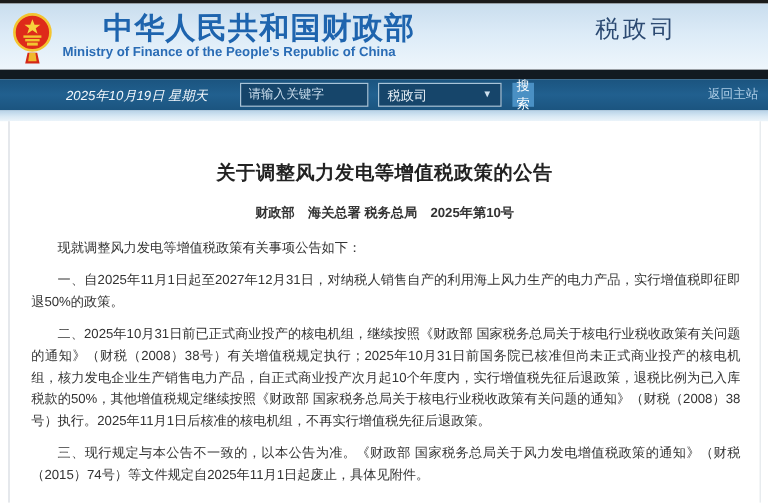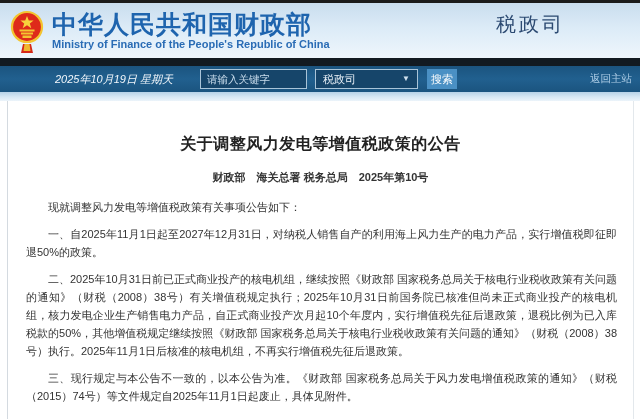--- a/index.html
+++ b/index.html
@@ -20,21 +20,21 @@
   
   .masthead {
     position: absolute; left: 0; top: 3px; width: 640px; height: 55px;
     background: linear-gradient(to bottom, #c9ddee 0%, #dcebf7 45%, #eef6fc 100%);
     display: flex; align-items: center;
   }
   .emblem-wrap { margin-left: 10px; width: 34px; height: 46px; flex: 0 0 auto; }
   .org-block { margin-left: 8px; flex: 1 1 auto; }
   .org-cn {
     font-size: 25px; font-weight: bold; color: #1e64ae;
-    letter-spacing: 1px; line-height: 28px;
+    letter-spacing: 1px; line-height: 28px; margin-left: 34px;
   }
   .org-en {
     font-size: 11px; font-weight: bold; color: #2a6cb5; line-height: 13px;
   }
   .dept-name {
     font-size: 20px; color: #2c4a72; letter-spacing: 3px;
     margin-right: 75px; margin-top: -12px; flex: 0 0 auto;
   }
 
   
@@ -62,21 +62,21 @@
   .search-select {
     position: absolute; left: 315px; top: 3px; width: 103px; height: 20px;
     background: #16456a; border: 1px solid #a9c4d8; color: #eaf2f9;
     font-size: 11px; display: flex; align-items: center;
     padding: 0 7px; cursor: pointer;
   }
   .search-select .caret {
     margin-left: auto; font-size: 8px; color: #cfe0ee; line-height: 1;
   }
   .search-btn {
-    position: absolute; left: 427px; top: 3px; width: 30px; height: 20px;
+    position: absolute; left: 427px; top: 3px; width: 18px; height: 20px;
     background: #4a90c4; border: none; color: #ffffff; font-size: 11px;
     display: flex; align-items: center; justify-content: center; cursor: pointer;
     font-family: "Liberation Sans", "DejaVu Sans", sans-serif;
   }
   .nav-home-link {
     position: absolute; right: 8px; top: 6px;
     color: #aecde6; font-size: 10.5px; text-decoration: none; cursor: pointer;
   }
 
   

